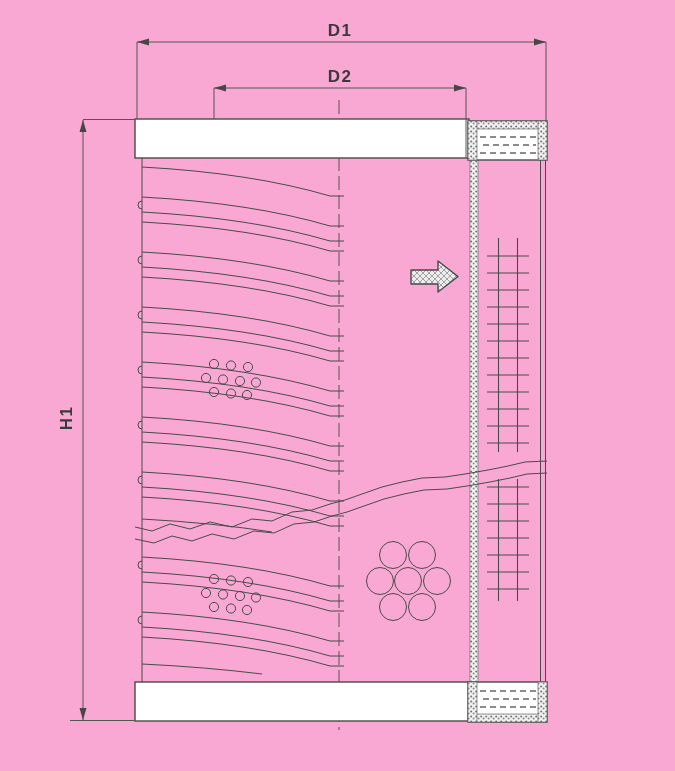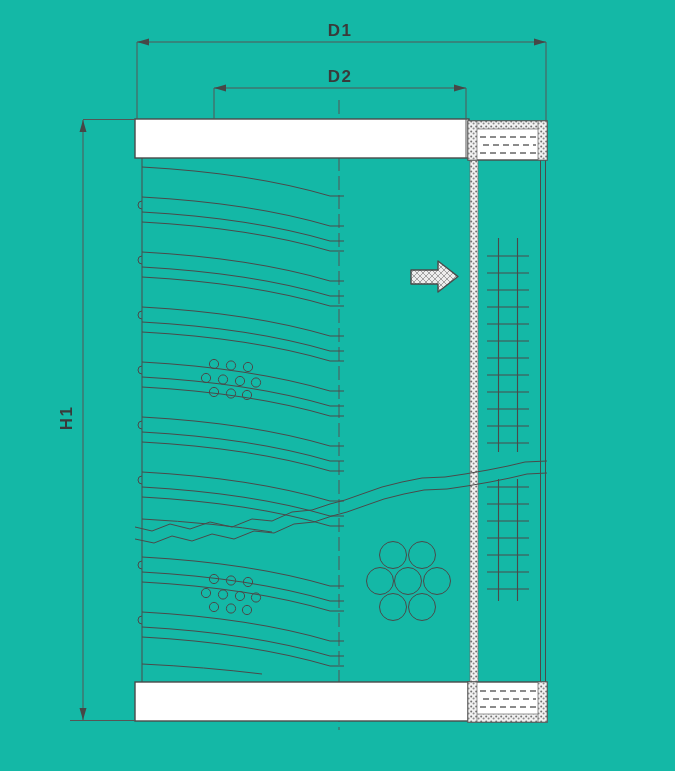--- a/index.html
+++ b/index.html
@@ -1,16 +1,16 @@
 <!DOCTYPE html>
 <html><head>
 <meta charset="utf-8">
 <style>
   html,body{margin:0;padding:0;background:#ffffff;}
-  .stage{position:relative;width:675px;height:771px;background:#14b8a6;overflow:hidden;
+  .stage{position:relative;width:675px;height:771px;background:#f9a8d4;overflow:hidden;
          font-family:"Liberation Sans",sans-serif;}
   svg{position:absolute;left:0;top:0;}
   .ln{stroke:#4a4a4a;fill:none;stroke-width:1;}
   .lncap{stroke:#4a4a4a;fill:#ffffff;stroke-width:1.4;}
   .dim{stroke:#555555;fill:none;stroke-width:1;}
   .arrhead{fill:#474747;stroke:none;}
   .dimlbl{font-family:"Liberation Sans",sans-serif;font-size:17px;font-weight:700;
           fill:#3a3a3a;letter-spacing:1.5px;}
   .dash{stroke:#666666;stroke-width:1.4;fill:none;stroke-dasharray:6,4;}
   .ctr{stroke:#555555;stroke-width:1;fill:none;stroke-dasharray:14,5;}

